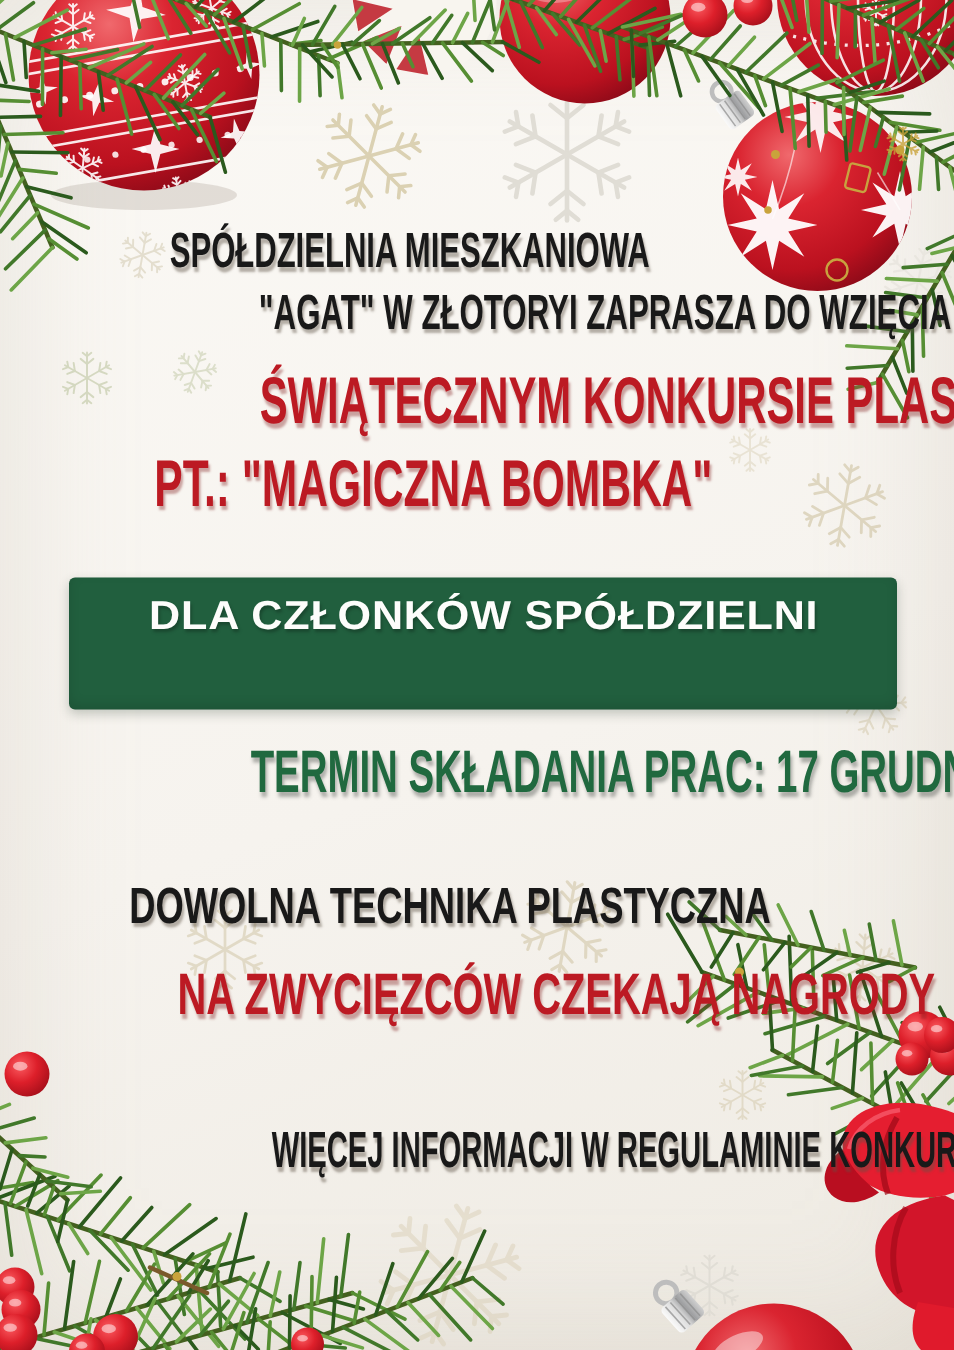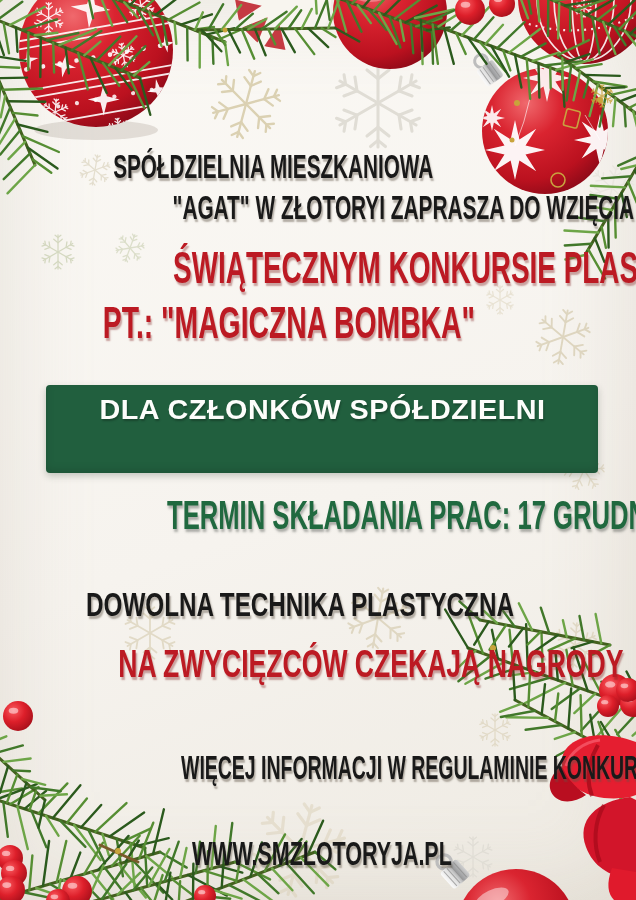--- a/index.html
+++ b/index.html
@@ -1600,17 +1600,14 @@
     <span class="black fs34" style="transform: scaleX(0.713);">DOWOLNA TECHNIKA PLASTYCZNA</span>
   </div>
 
   <div class="line" style="top:642px">
     <span class="red fs39" style="transform: scaleX(0.681);">NA ZWYCIĘZCÓW CZEKAJĄ NAGRODY</span>
   </div>
 
   <div class="line" style="top:748px">
     <span class="black fs34" style="transform: scaleX(0.572);">WIĘCEJ INFORMACJI W REGULAMINIE KONKURSU</span>
   </div>
-  <div class="line" style="top:834px">
-    <span class="black fs34" style="transform: scaleX(0.631);">WWW.SMZLOTORYJA.PL</span>
-  </div>
 
 </div>
 
 </body></html>

